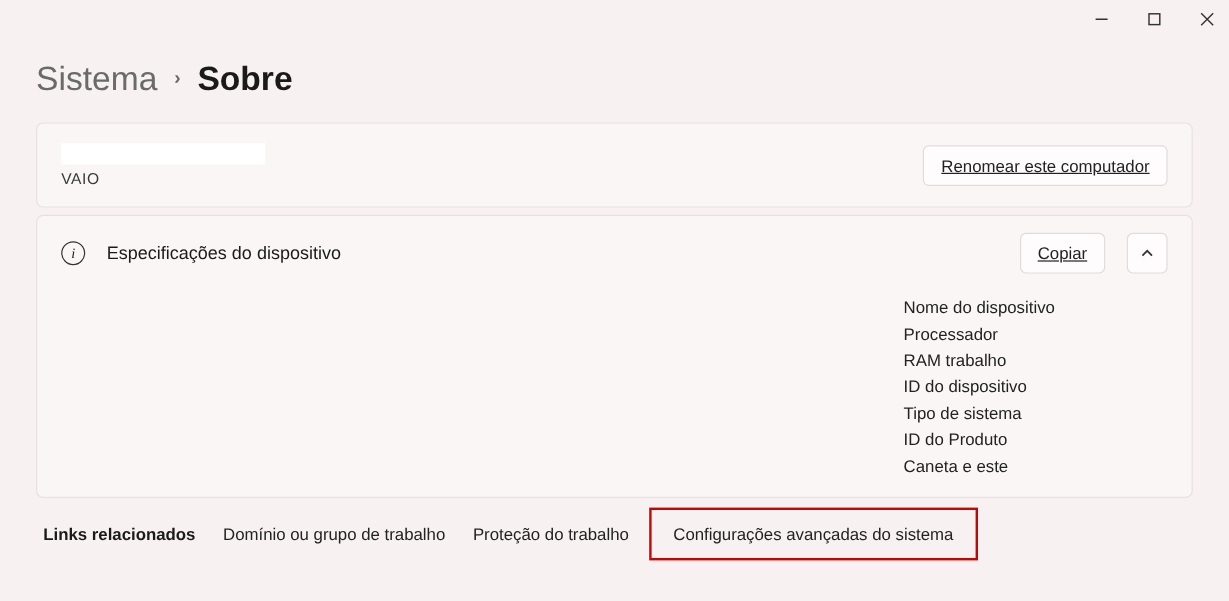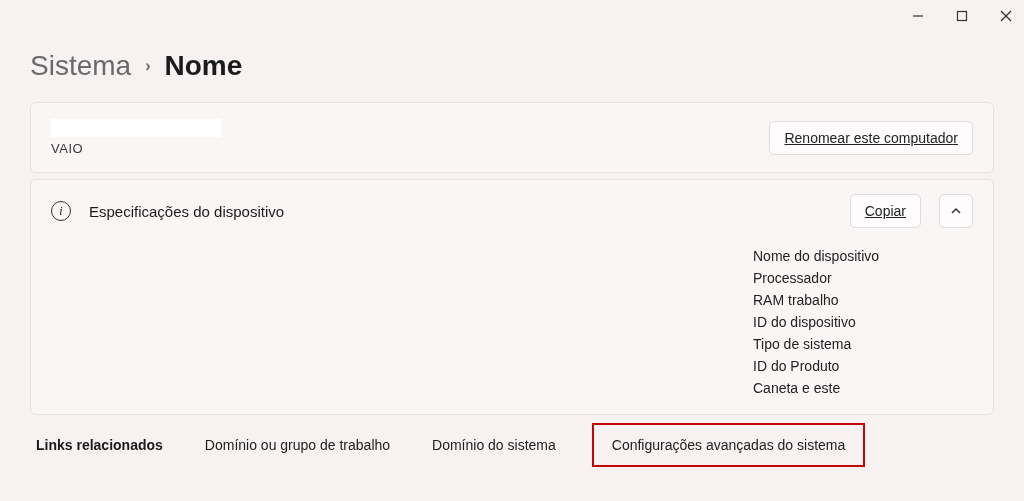--- a/index.html
+++ b/index.html
@@ -114,21 +114,21 @@
       cursor:pointer;
       font-size: 12px;
     }
     .spec-body {
       padding: 6px 20px 18px 80px;
       display:flex; flex-direction:column; gap:6px;align-items:flex-end;
     }
     .spec-row { display:flex; font-size:14px; color:#222; }
     .spec-row .label { width: 220px; }
     .links-row {
-      display:flex; align-items:center; gap: 42px;
+      display:flex; align-items:center; gap: 23px;
       padding: 14px 6px 14px 6px;
       font-size: 14px;
     }
     .links-row .heading { font-weight: 700; }
     .links-row .link { color: #222; cursor:pointer; }
     .highlight-box {
       border: 2.5px solid #c40606;
       padding: 12px 18px;
       margin: -12px -6px;
     }
@@ -151,21 +151,21 @@
     <svg width="12" height="12" viewBox="0 0 12 12">
         <line x1="1" y1="1" x2="11" y2="11" stroke="#333" stroke-width="1.2"></line>
         <line x1="11" y1="1" x2="1" y2="11" stroke="#333" stroke-width="1.2"></line>
       </svg>
   </div>
 </div>
 
 <div class="breadcrumb">
   <span class="parent">Sistema</span>
   <span class="chev">›</span>
-  <span class="current">Nome</span>
+  <span class="current">Sobre</span>
 </div>
 
 <div class="content">
   <div class="card pc-card">
     <div class="pc-info">
       <div class="pc-name-placeholder"></div>
       <div class="pc-brand">VAIO</div>
     </div>
     <button class="btn">Renomear este computador</button>
   </div>
@@ -202,18 +202,18 @@
         </div>
       <div class="spec-row">
           <span class="label">Caneta e este</span>
         </div>
     </div>
   </div>
 
   <div class="links-row">
     <span class="heading">Links relacionados</span>
     <span class="link">Domínio ou grupo de trabalho</span>
-    <span class="link">Domínio do sistema</span>
+    <span class="link">Proteção do trabalho</span>
     <span class="highlight-box">
       <span class="link">Configurações avançadas do sistema</span>
     </span>
   </div>
 </div>
 
 </body></html>

